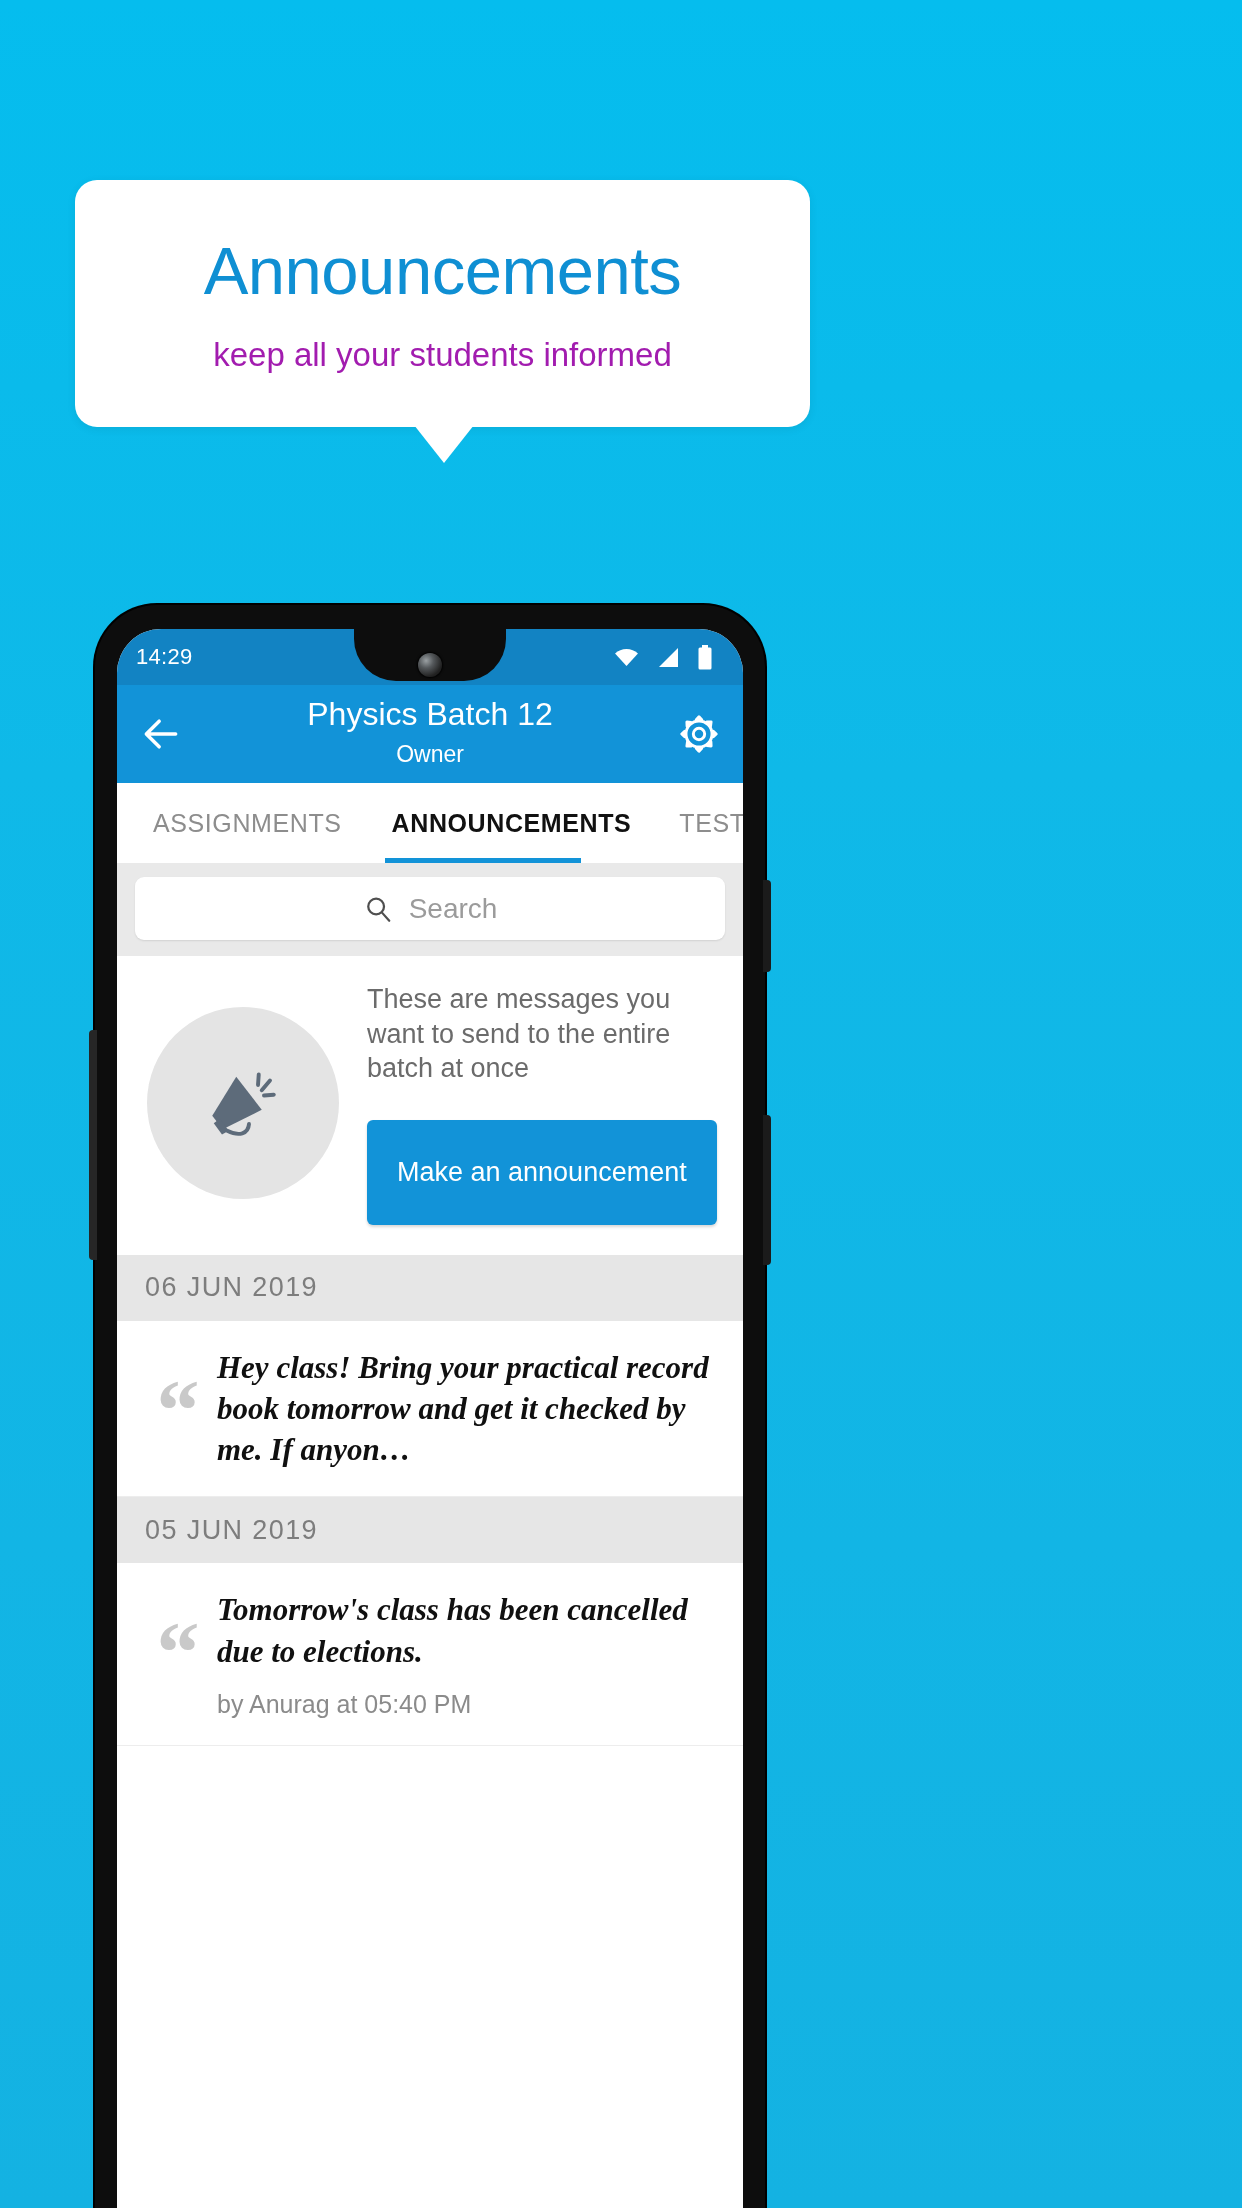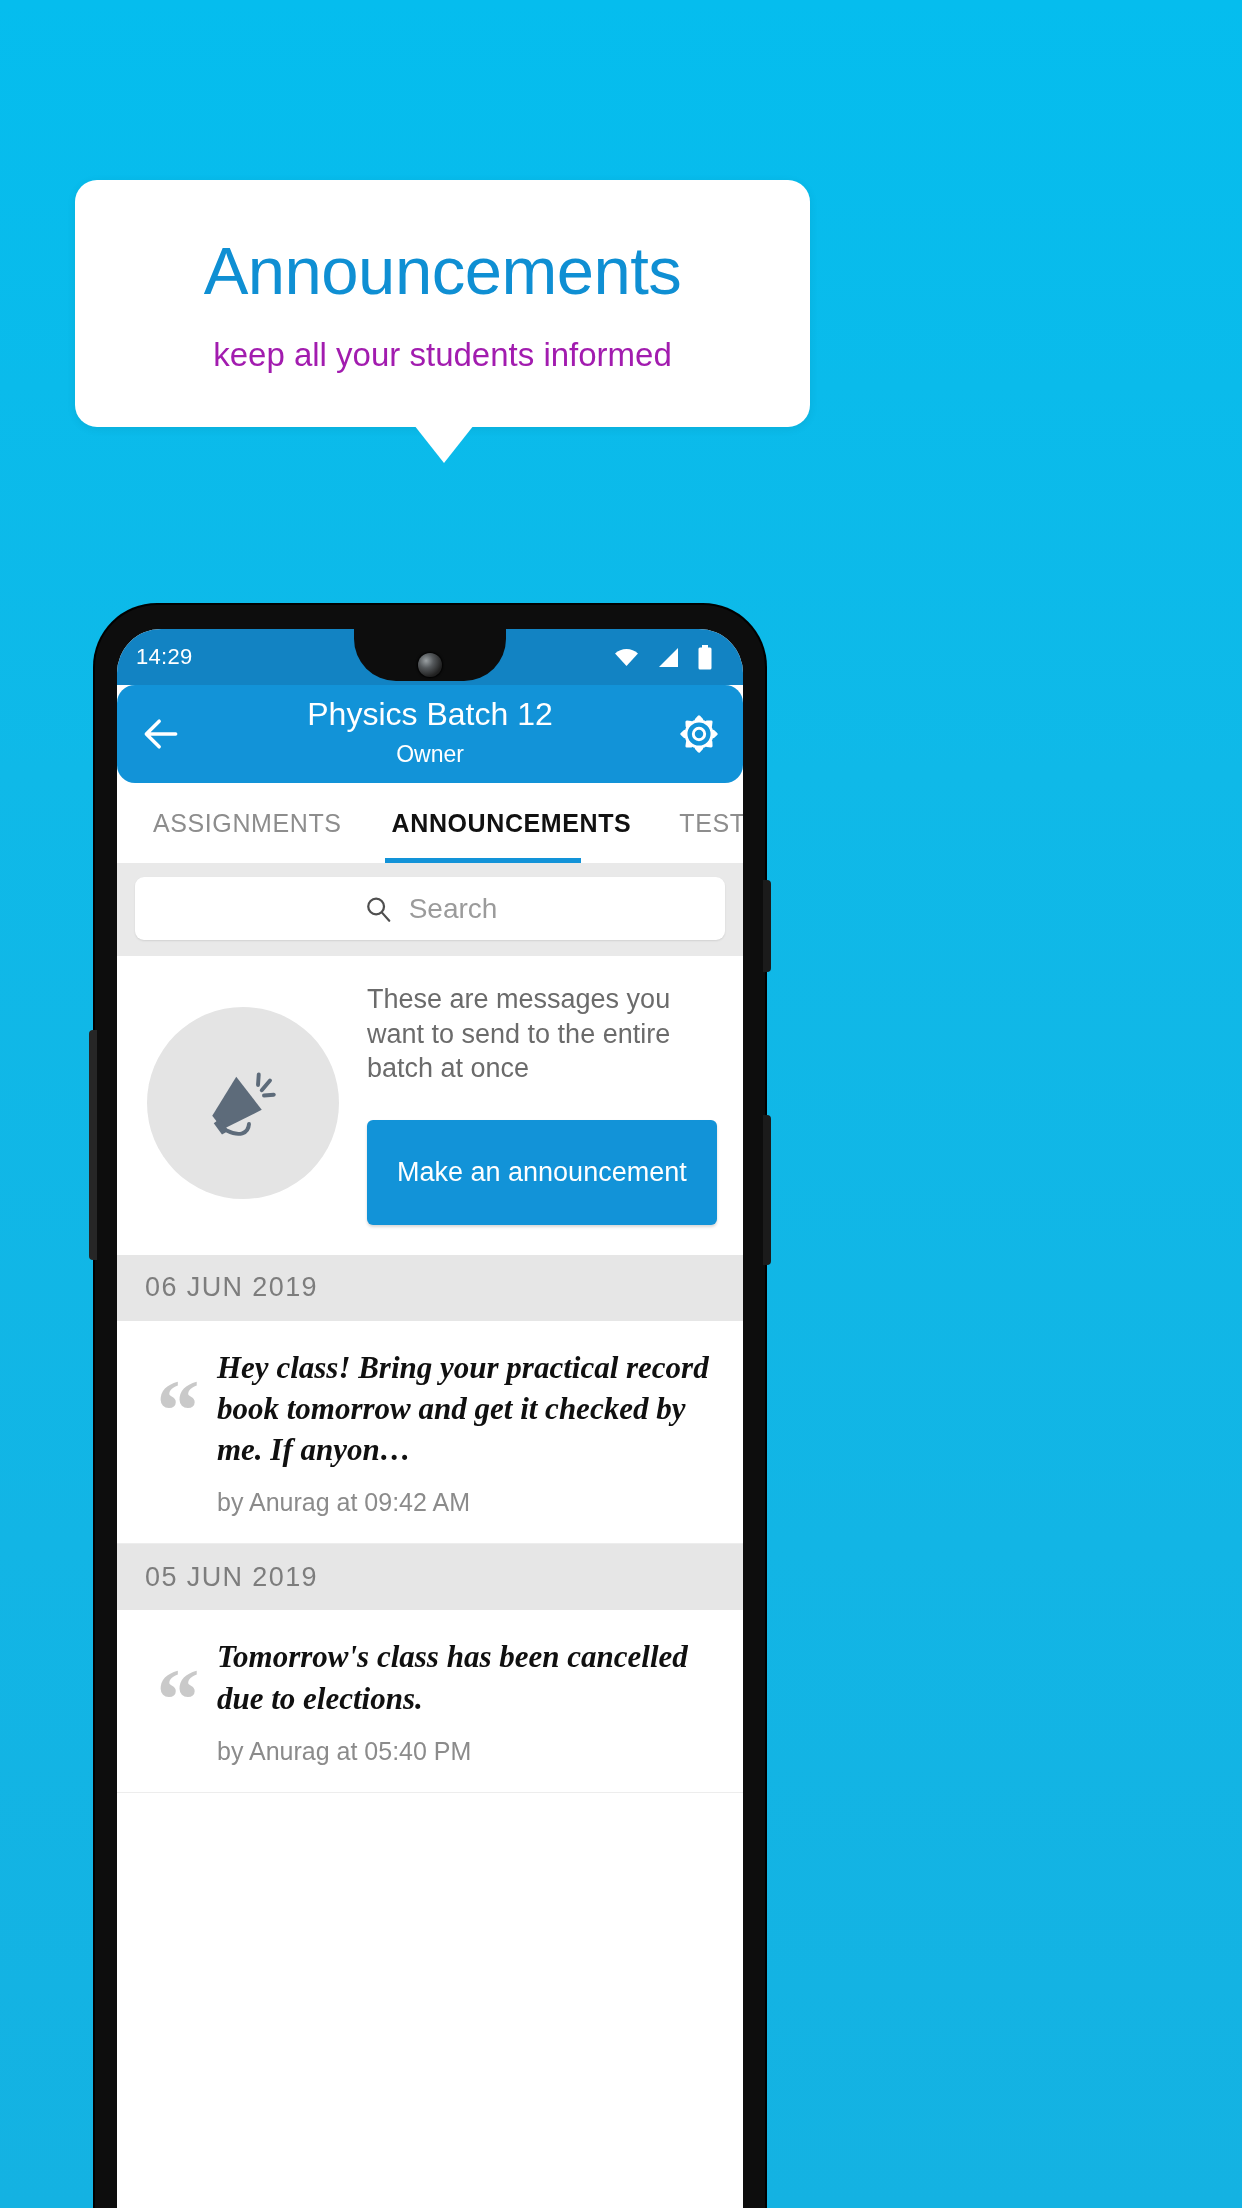--- a/index.html
+++ b/index.html
@@ -62,21 +62,21 @@
     background:radial-gradient(circle at 34% 32%,#9aa0a3 0%,#55595c 32%,#222 70%,#111 100%);
     box-shadow:0 0 2px 1px #000;
   }
   .ico-wifi{width:25px;height:19px;}
   .ico-sig{width:24px;height:21px;}
   .ico-bat{width:16px;height:25px;}
 
   
   .appbar{
     height:98px;background:#1293d8;display:flex;align-items:center;
-    padding:0 22px;position:relative;border-radius:18px;
+    padding:0 22px;position:relative;
   }
   .back-arrow{width:44px;height:44px;flex:0 0 auto;}
   .appbar-center{
     flex:1;display:flex;flex-direction:column;align-items:center;justify-content:center;
     margin-top:-2px;
   }
   .appbar-title{color:#fff;font-size:32px;font-weight:400;line-height:1.12;}
   .appbar-sub{color:#ffffff;font-size:23px;font-weight:300;line-height:1.2;margin-top:8px;}
   .gear{width:44px;height:44px;flex:0 0 auto;}
 
@@ -245,21 +245,20 @@
         <div class="promo-text">These are messages you want to send to the entire batch at once</div>
         <button class="promo-btn">Make an announcement</button>
       </div>
     </div>
 
     <div class="date-head">06 JUN 2019</div>
     <div class="ann-item">
       <div class="quote-mark">“</div>
       <div class="ann-body">
         <div class="ann-text">Hey class! Bring your practical record book tomorrow and get it checked by me. If anyon…</div>
-        <div class="ann-meta">by Anurag at 09:42 AM</div>
       </div>
     </div>
 
     <div class="date-head">05 JUN 2019</div>
     <div class="ann-item">
       <div class="quote-mark">“</div>
       <div class="ann-body">
         <div class="ann-text">Tomorrow's class has been cancelled due to elections.</div>
         <div class="ann-meta">by Anurag at 05:40 PM</div>
       </div>

